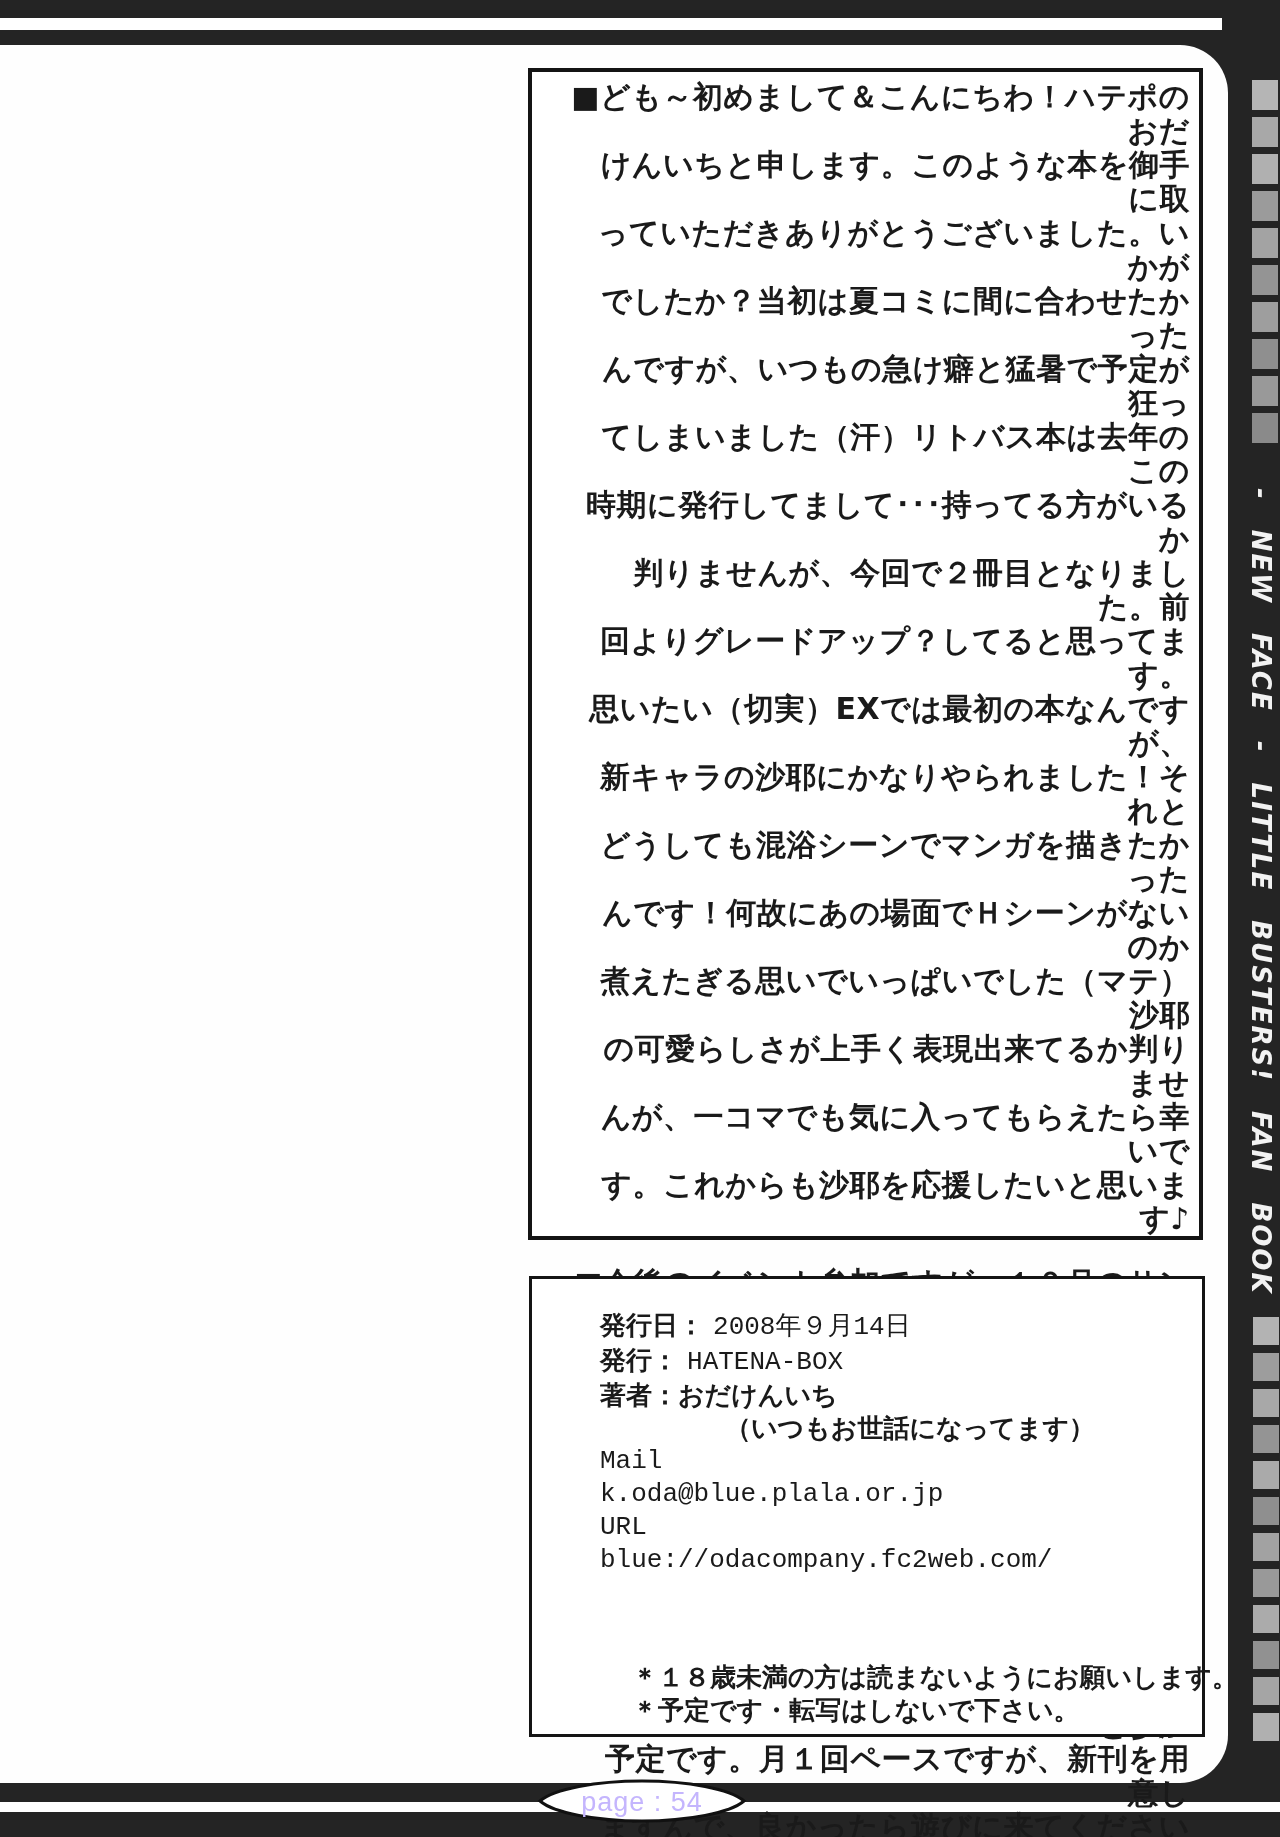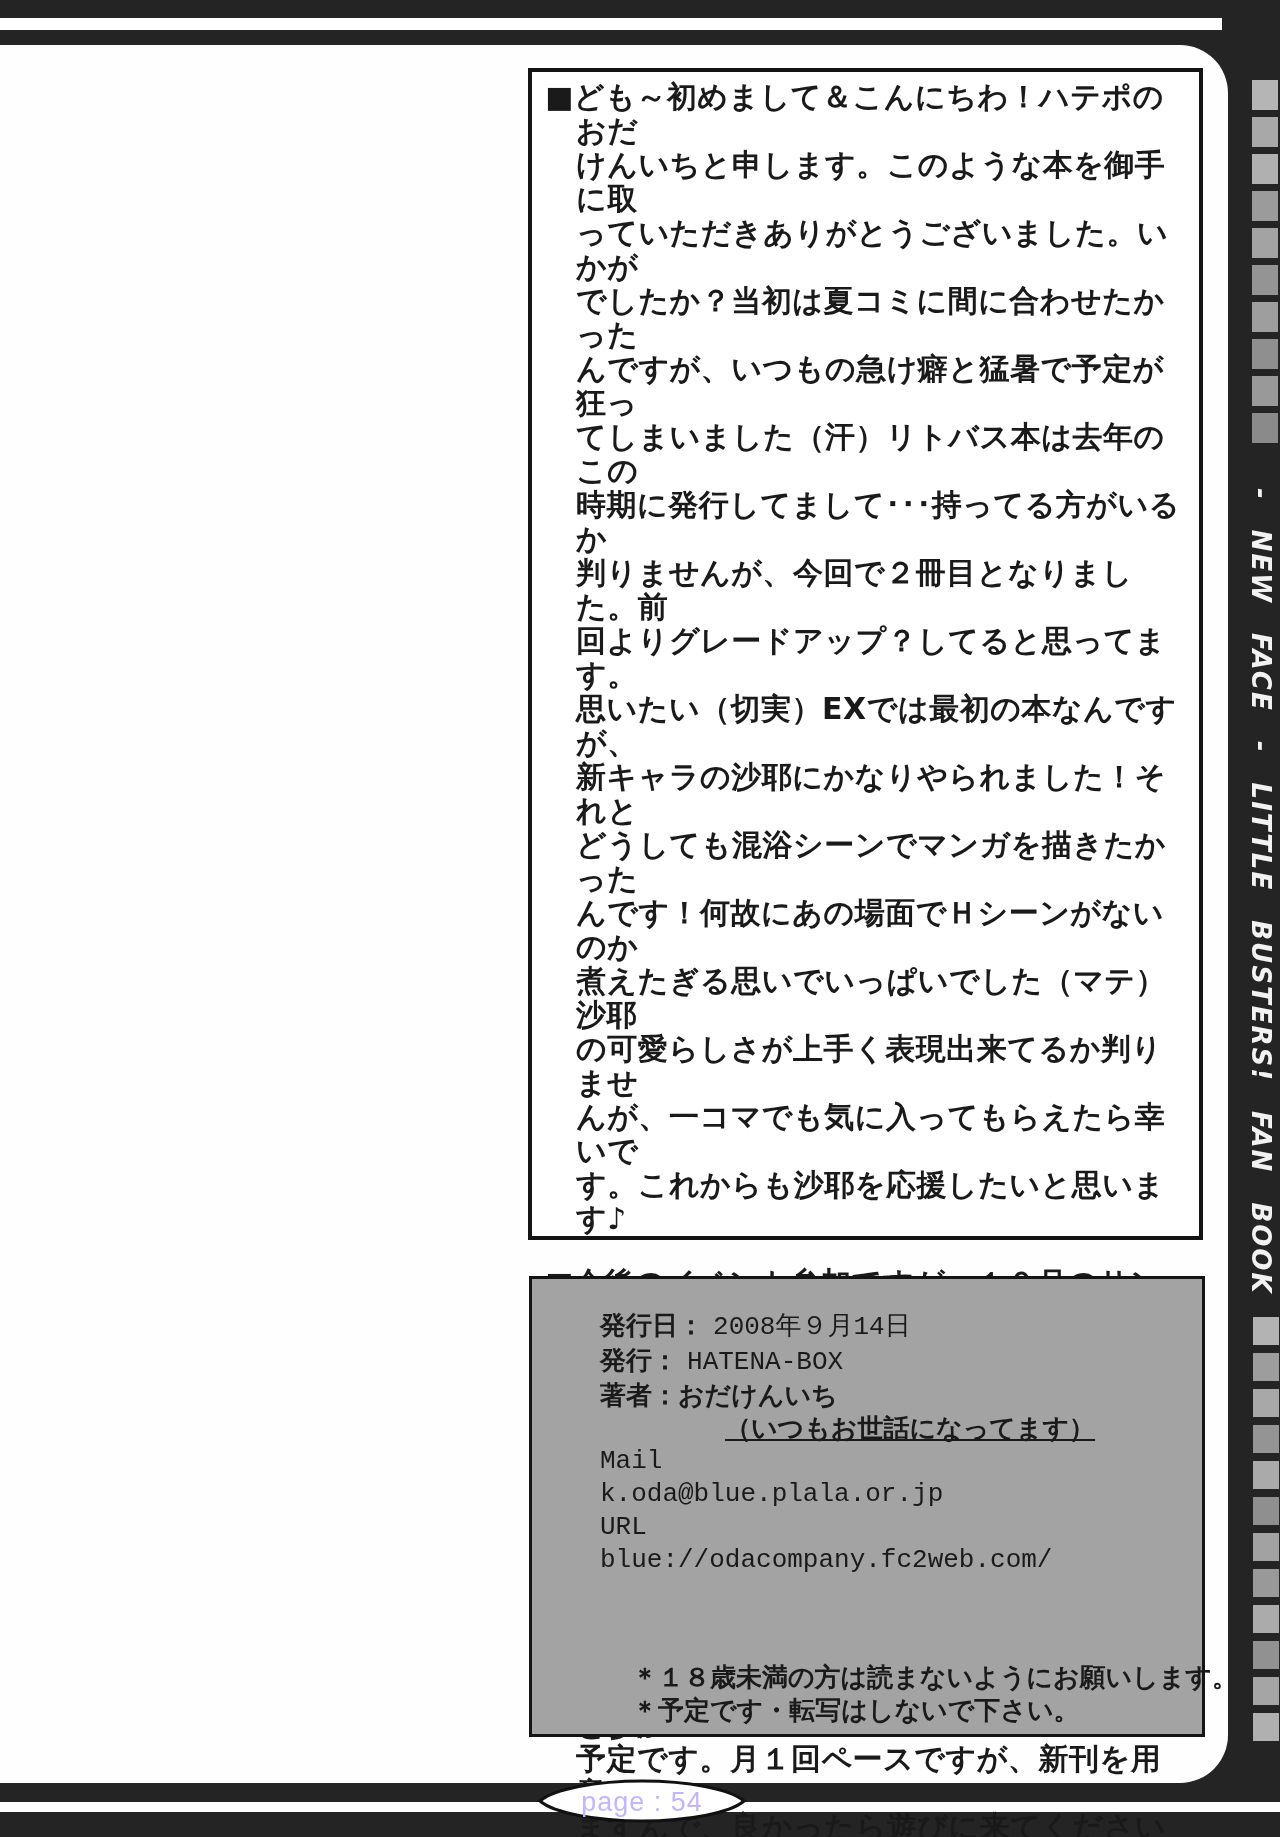--- a/index.html
+++ b/index.html
@@ -18,34 +18,34 @@
 
   
   .box-main {
     position:absolute; left:528px; top:68px; width:667px; height:1164px;
     border:4px solid #141414; background:#fff;
   }
   .afterword { position:absolute; left:13px; top:8px; width:645px; }
   .afterword .para {
     font-size:30px; line-height:34px; font-weight:700; color:#1a1a1a;
     white-space:pre-line; padding-left:31px; text-indent:-31px;
-    letter-spacing:0.5px; margin:0;
+    letter-spacing:0.5px; margin:0;text-align:right;
   }
   .afterword .para + .para { margin-top:30px; }
 
   
   .box-colophon {
     position:absolute; left:529px; top:1276px; width:670px; height:455px;
-    border:3px solid #141414; background:#a3a3a3;
+    border:3px solid #141414; background:#ffffff;
   }
   .colophon { position:absolute; left:68px; top:30px; }
   .colophon .row { font-size:26px; line-height:33px; font-weight:700; color:#1a1a1a; white-space:nowrap; }
   .colophon .row.mono-row { font-weight:400; }
   .colophon .mono { font-family:"Liberation Mono","DejaVu Sans Mono",monospace; font-weight:500; font-size:26px; }
-  .colophon .note { padding-left:125px;text-decoration:underline; }
+  .colophon .note { padding-left:125px; }
   .warnings { position:absolute; left:77px; top:382px; }
   .warnings .warn { font-size:26px; line-height:33px; font-weight:700; color:#1a1a1a; white-space:nowrap;margin-left:23px; }
 
   
   .spine {
     position:absolute; left:1277px; top:488px; width:662px;
     transform:rotate(90deg); transform-origin:0 0;
     font-size:26px; line-height:32px; font-weight:700; font-style:italic;
     letter-spacing:2px; word-spacing:18px; color:#f2f2f2; white-space:nowrap;
   }

